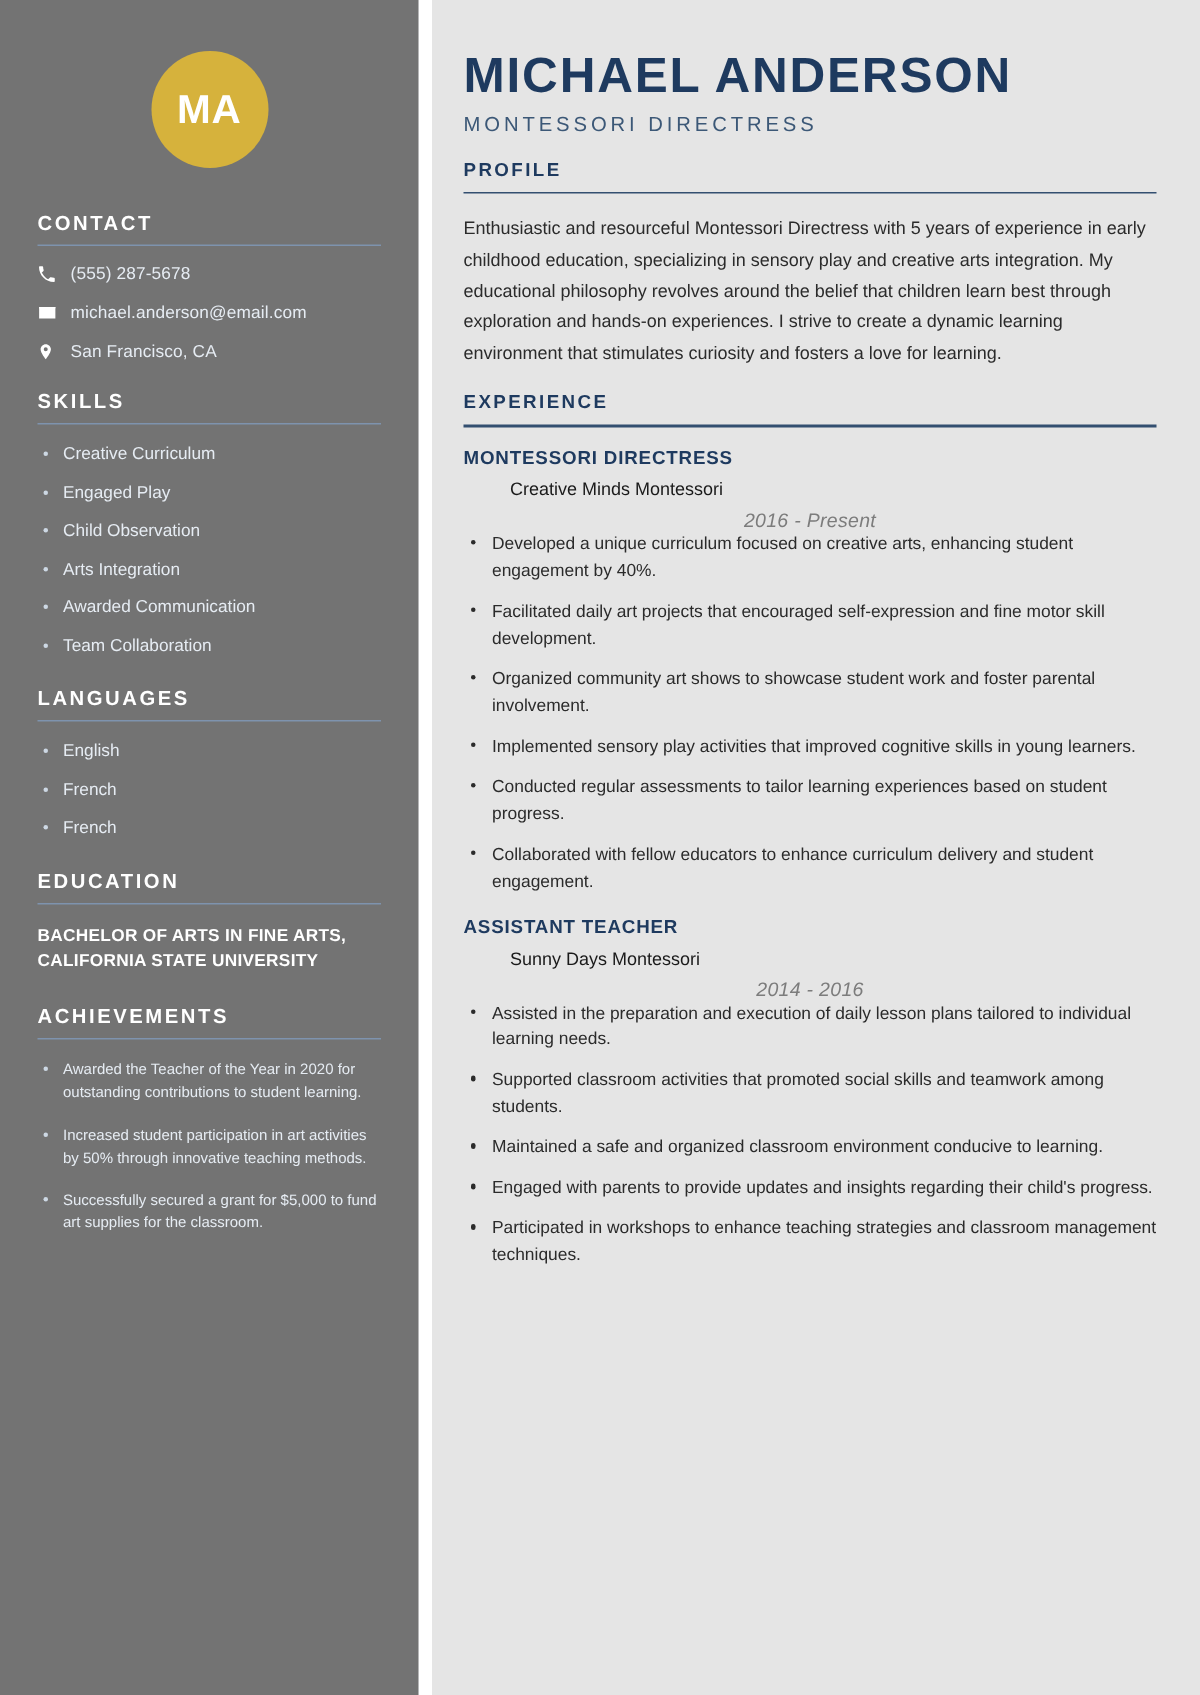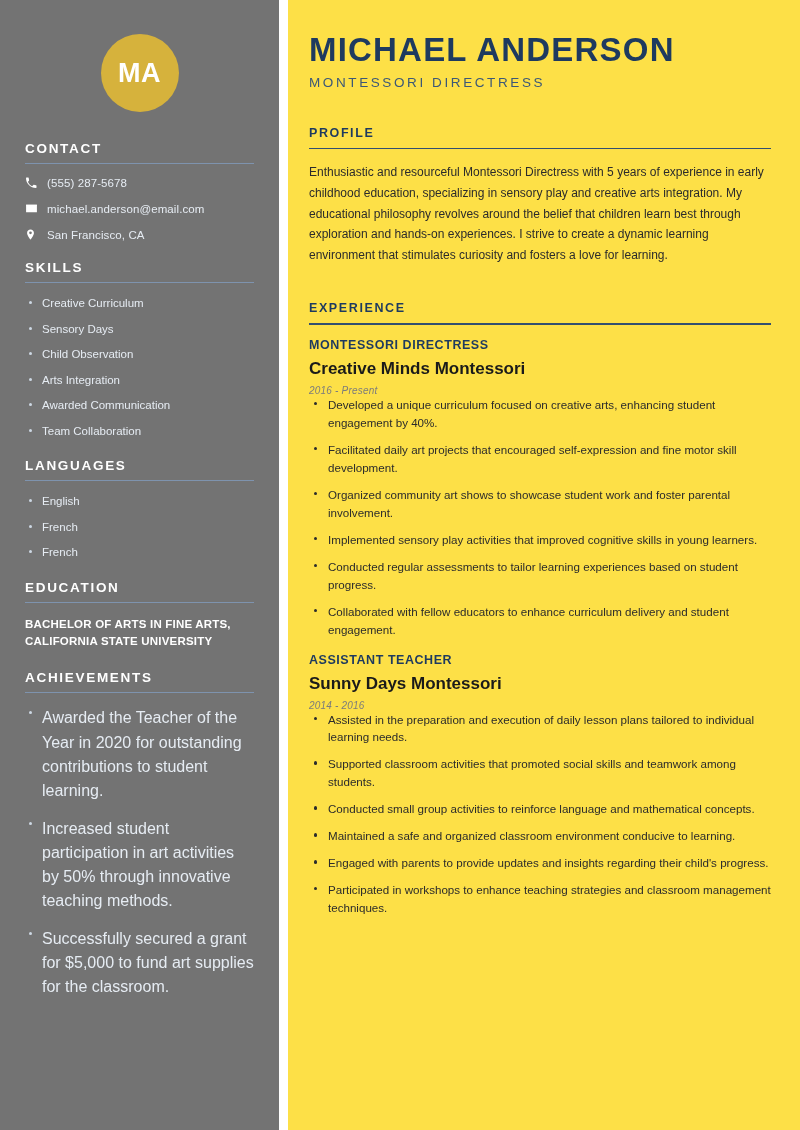--- a/index.html
+++ b/index.html
@@ -102,59 +102,59 @@
     line-height:1.55;
     color:#ffffff;
     letter-spacing:0.2px;
   }
 
   ul.ach-list { list-style:none; }
   ul.ach-list li {
     position:relative;
     padding-left:17px;
     margin-bottom:13px;
-    font-size:16px;
+    font-size:10px;
     line-height:1.52;
     color:#e6ecf3;
   }
   ul.ach-list li::before {
     content:"";
     position:absolute;
     left:4px; top:5px;
     width:3px; height:3px;
     border-radius:50%;
     background:#cdd8e4;
   }
 
   
   .gap { flex:0 0 9px; background:#ffffff; }
   .main {
     flex:1;
-    background:#fde047;
+    background:#e5e5e5;
     padding:32px 29px 0 21px;
   }
   .name {
     font-size:33px;
     font-weight:bold;
     color:#1e3a5f;
     letter-spacing:1.2px;
     line-height:1.12;
   }
   .role {
     font-size:13.5px;
     color:#3c5877;
     letter-spacing:2.6px;
     margin-top:6px;
   }
   .main-h {
     font-size:12.5px;
     font-weight:bold;
     color:#1e3a5f;
     letter-spacing:1.6px;
-    margin-top:36px;
+    margin-top:16px;
   }
   .main-rule {
     height:1.4px;
     background:#2b4straight;
     background:#2b4col;
     background:#334f70;
     margin-top:8px;
     margin-bottom:13px;
   }
   .profile-text {
@@ -165,31 +165,33 @@
 
   .job { margin-bottom:2px; }
   .job-title {
     font-size:12.5px;
     font-weight:bold;
     color:#1e3a5f;
     letter-spacing:0.55px;
     margin-top:4px;
   }
   .job-company {
-    font-size:17px;
-    font-weight:bold;
+    font-size:12px;
+    font-weight:normal;
     color:#1a1a1a;
     margin-top:7px;
+    margin-left:31px;
   }
   .job-dates {
-    font-size:10px;
+    font-size:13px;
     font-style:italic;
     color:#7c7c7c;
     margin-top:6px;
     letter-spacing:0.2px;
+    text-align:center;
   }
   ul.job-list {
     list-style:none;
   }
   ul.job-list li {
     position:relative;
     padding-left:19px;
     margin-bottom:9px;
     font-size:11.6px;
     line-height:1.55;
@@ -247,21 +249,21 @@
         </span>
         <span>San Francisco, CA</span>
       </div>
     </section>
 
     <section class="side-section">
       <div class="side-h">SKILLS</div>
       <div class="side-rule"></div>
       <ul class="side-list">
         <li>Creative Curriculum</li>
-        <li>Sensory Days</li>
+        <li>Engaged Play</li>
         <li>Child Observation</li>
         <li>Arts Integration</li>
         <li>Awarded Communication</li>
         <li>Team Collaboration</li>
       </ul>
     </section>
 
     <section class="side-section">
       <div class="side-h">LANGUAGES</div>
       <div class="side-rule"></div>
@@ -322,21 +324,20 @@
         </ul>
       </div>
 
       <div class="job job2">
         <div class="job-title">ASSISTANT TEACHER</div>
         <div class="job-company">Sunny Days Montessori</div>
         <div class="job-dates">2014 - 2016</div>
         <ul class="job-list">
           <li>Assisted in the preparation and execution of daily lesson plans tailored to individual learning needs.</li>
           <li>Supported classroom activities that promoted social skills and teamwork among students.</li>
-          <li>Conducted small group activities to reinforce language and mathematical concepts.</li>
           <li>Maintained a safe and organized classroom environment conducive to learning.</li>
           <li>Engaged with parents to provide updates and insights regarding their child's progress.</li>
           <li>Participated in workshops to enhance teaching strategies and classroom management techniques.</li>
         </ul>
       </div>
     </section>
 
   </main>
 </div>
 

